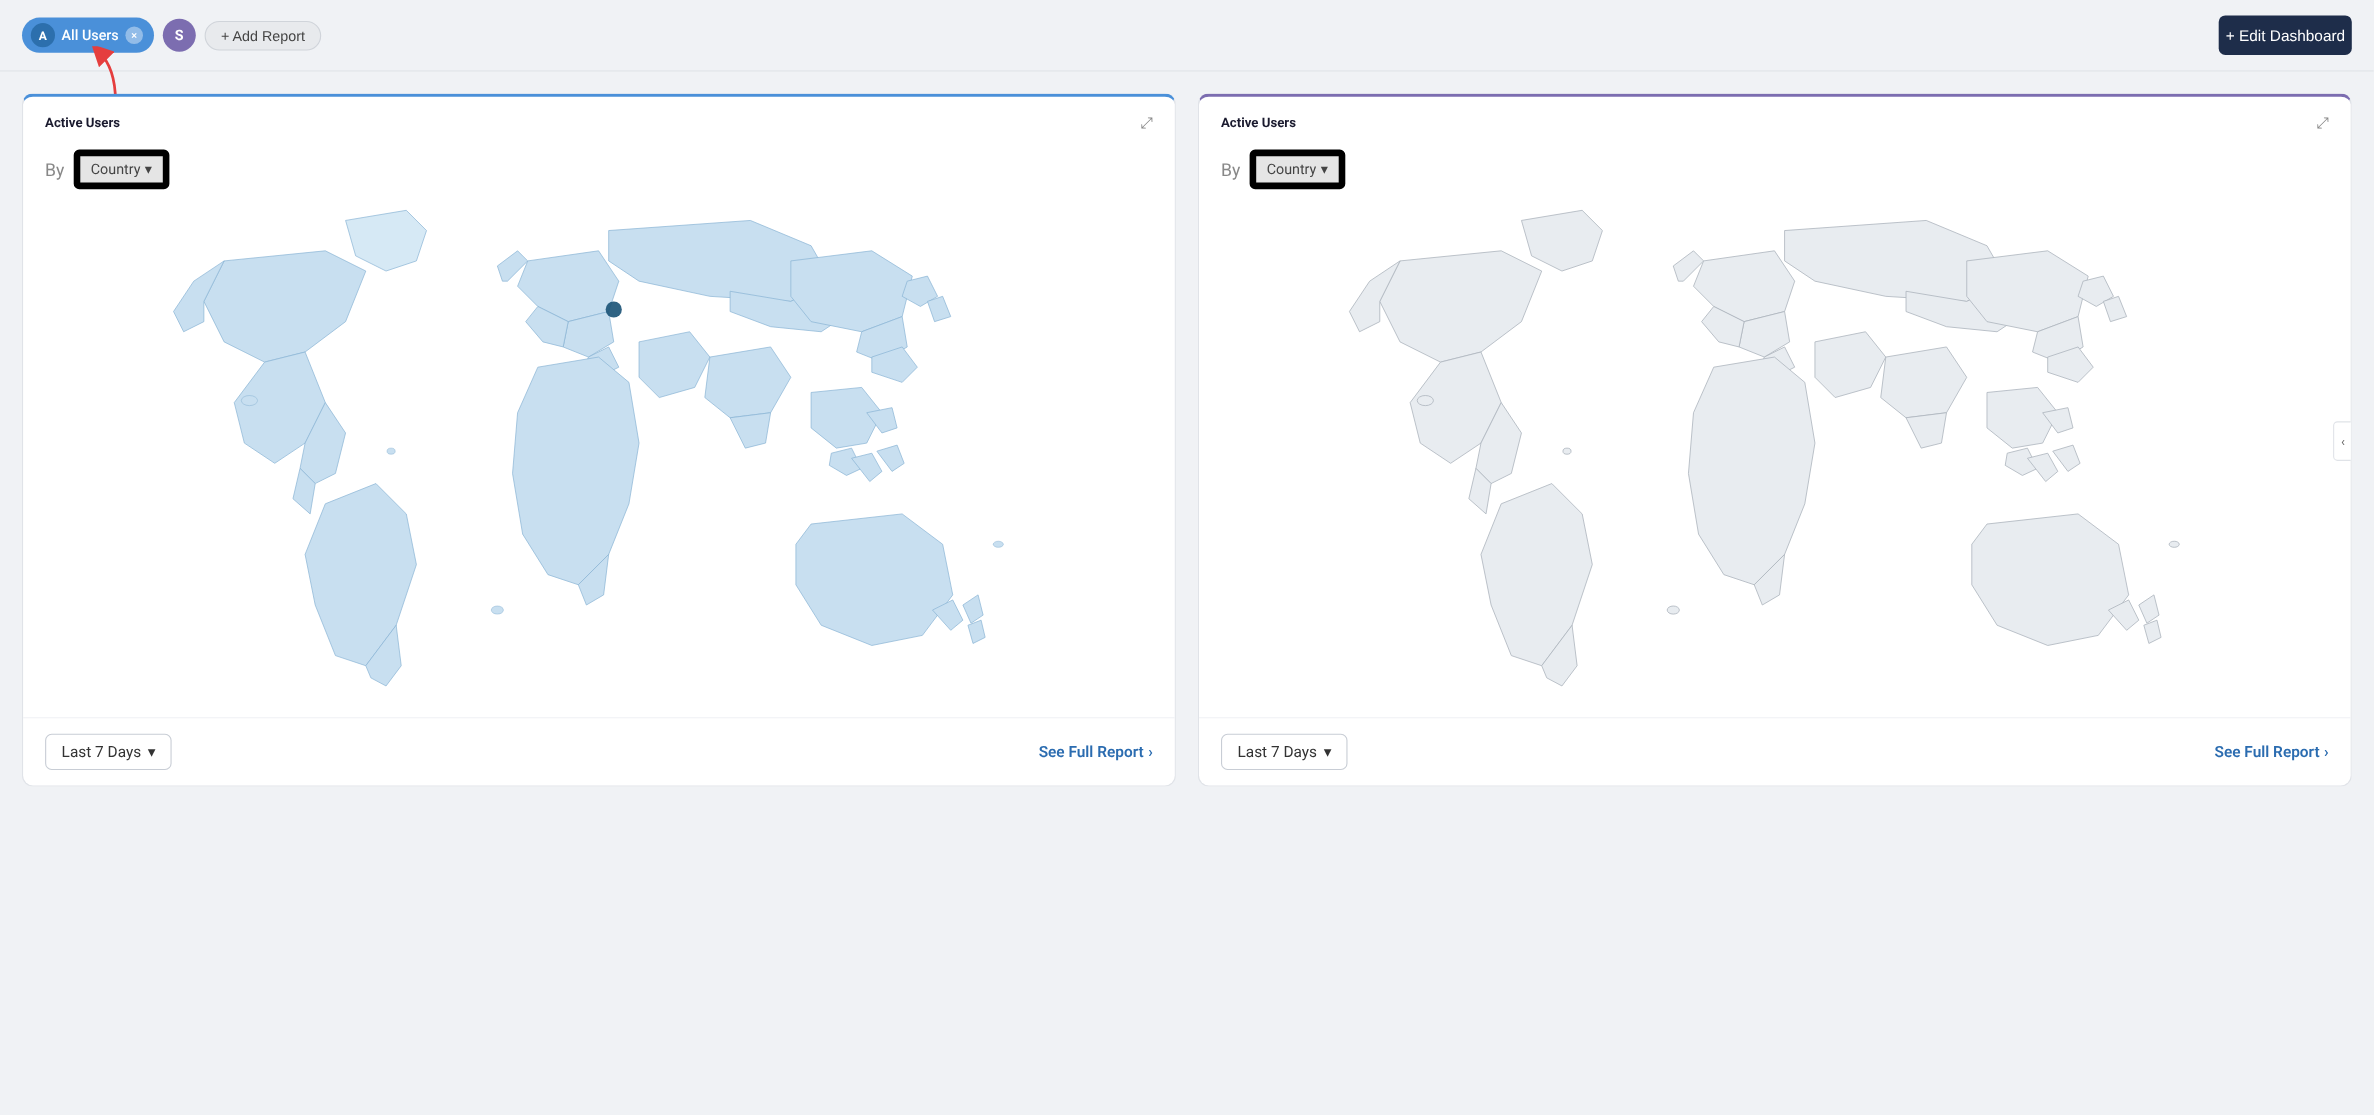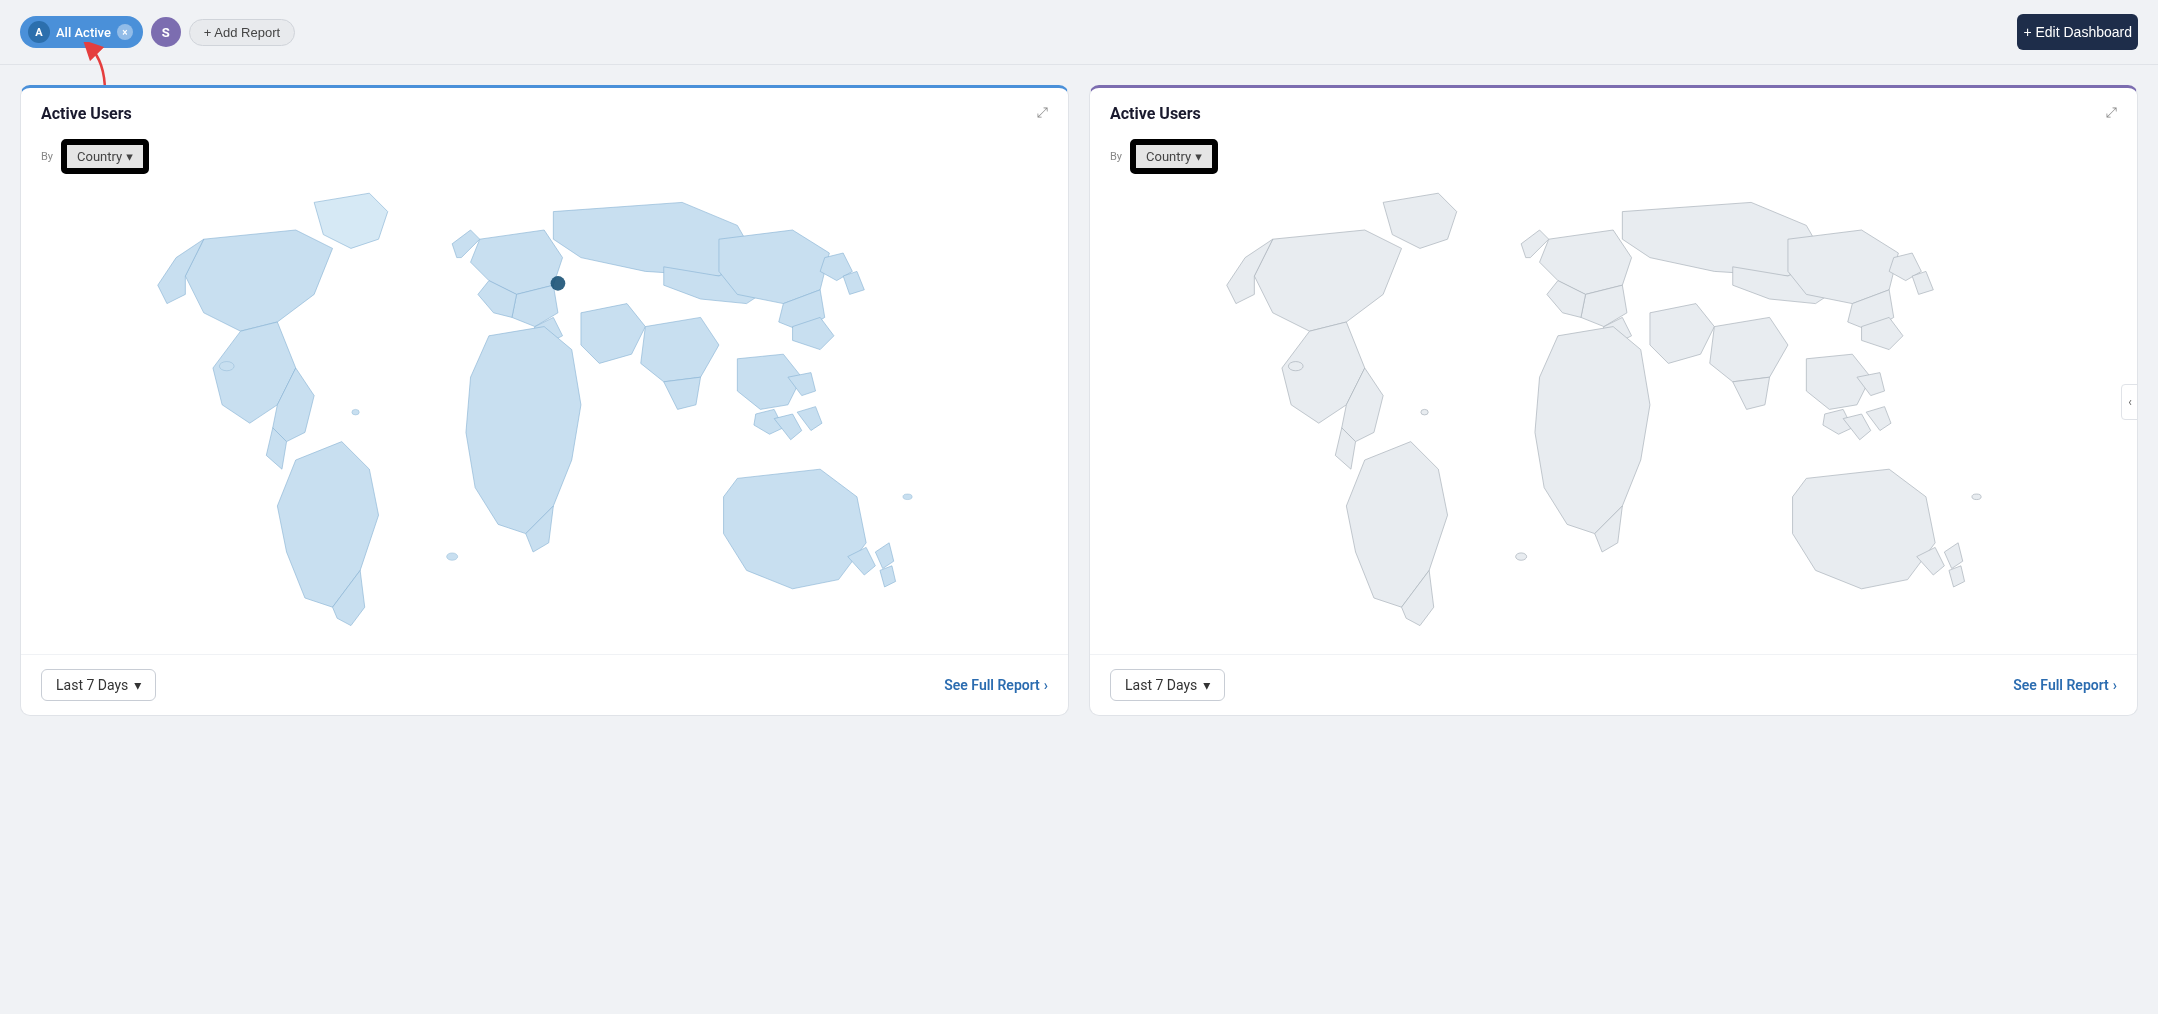--- a/index.html
+++ b/index.html
@@ -124,33 +124,33 @@
       border-top: 3px solid #7c6db0;
     }
 
     .card-header {
       padding: 16px 20px 10px 20px;
       display: flex;
       justify-content: space-between;
       align-items: flex-start;
     }
     .card-title {
-      font-size: 16px;
+      font-size: 12px;
       font-weight: 700;
       color: #1a1a2e;
     }
     .card-by-row {
       display: flex;
       align-items: center;
       gap: 8px;
       margin-top: 6px;
       padding: 0 20px;
     }
     .by-label {
-      font-size: 11px;
+      font-size: 16px;
       color: #888;
     }
     .by-select {
       display: flex;
       align-items: center;
       gap: 4px;
       background: #e5e5e5;
       border: 6px solid #000000;
       border-radius: 5px;
       padding: 4px 10px;
@@ -242,21 +242,21 @@
 </head>
 <body>
 
 <div class="top-bar" style="position:relative;">
   <div class="segment-pills">
 
     <div class="pill">
       <div class="pill-avatar">
         <span>A</span>
       </div>
-      <span>All Active</span>
+      <span>All Users</span>
       <div class="pill-close">
         <span>×</span>
       </div>
     </div>
 
     <div class="pill-s">
       <span>S</span>
     </div>
 
     <button class="add-segment-btn">

